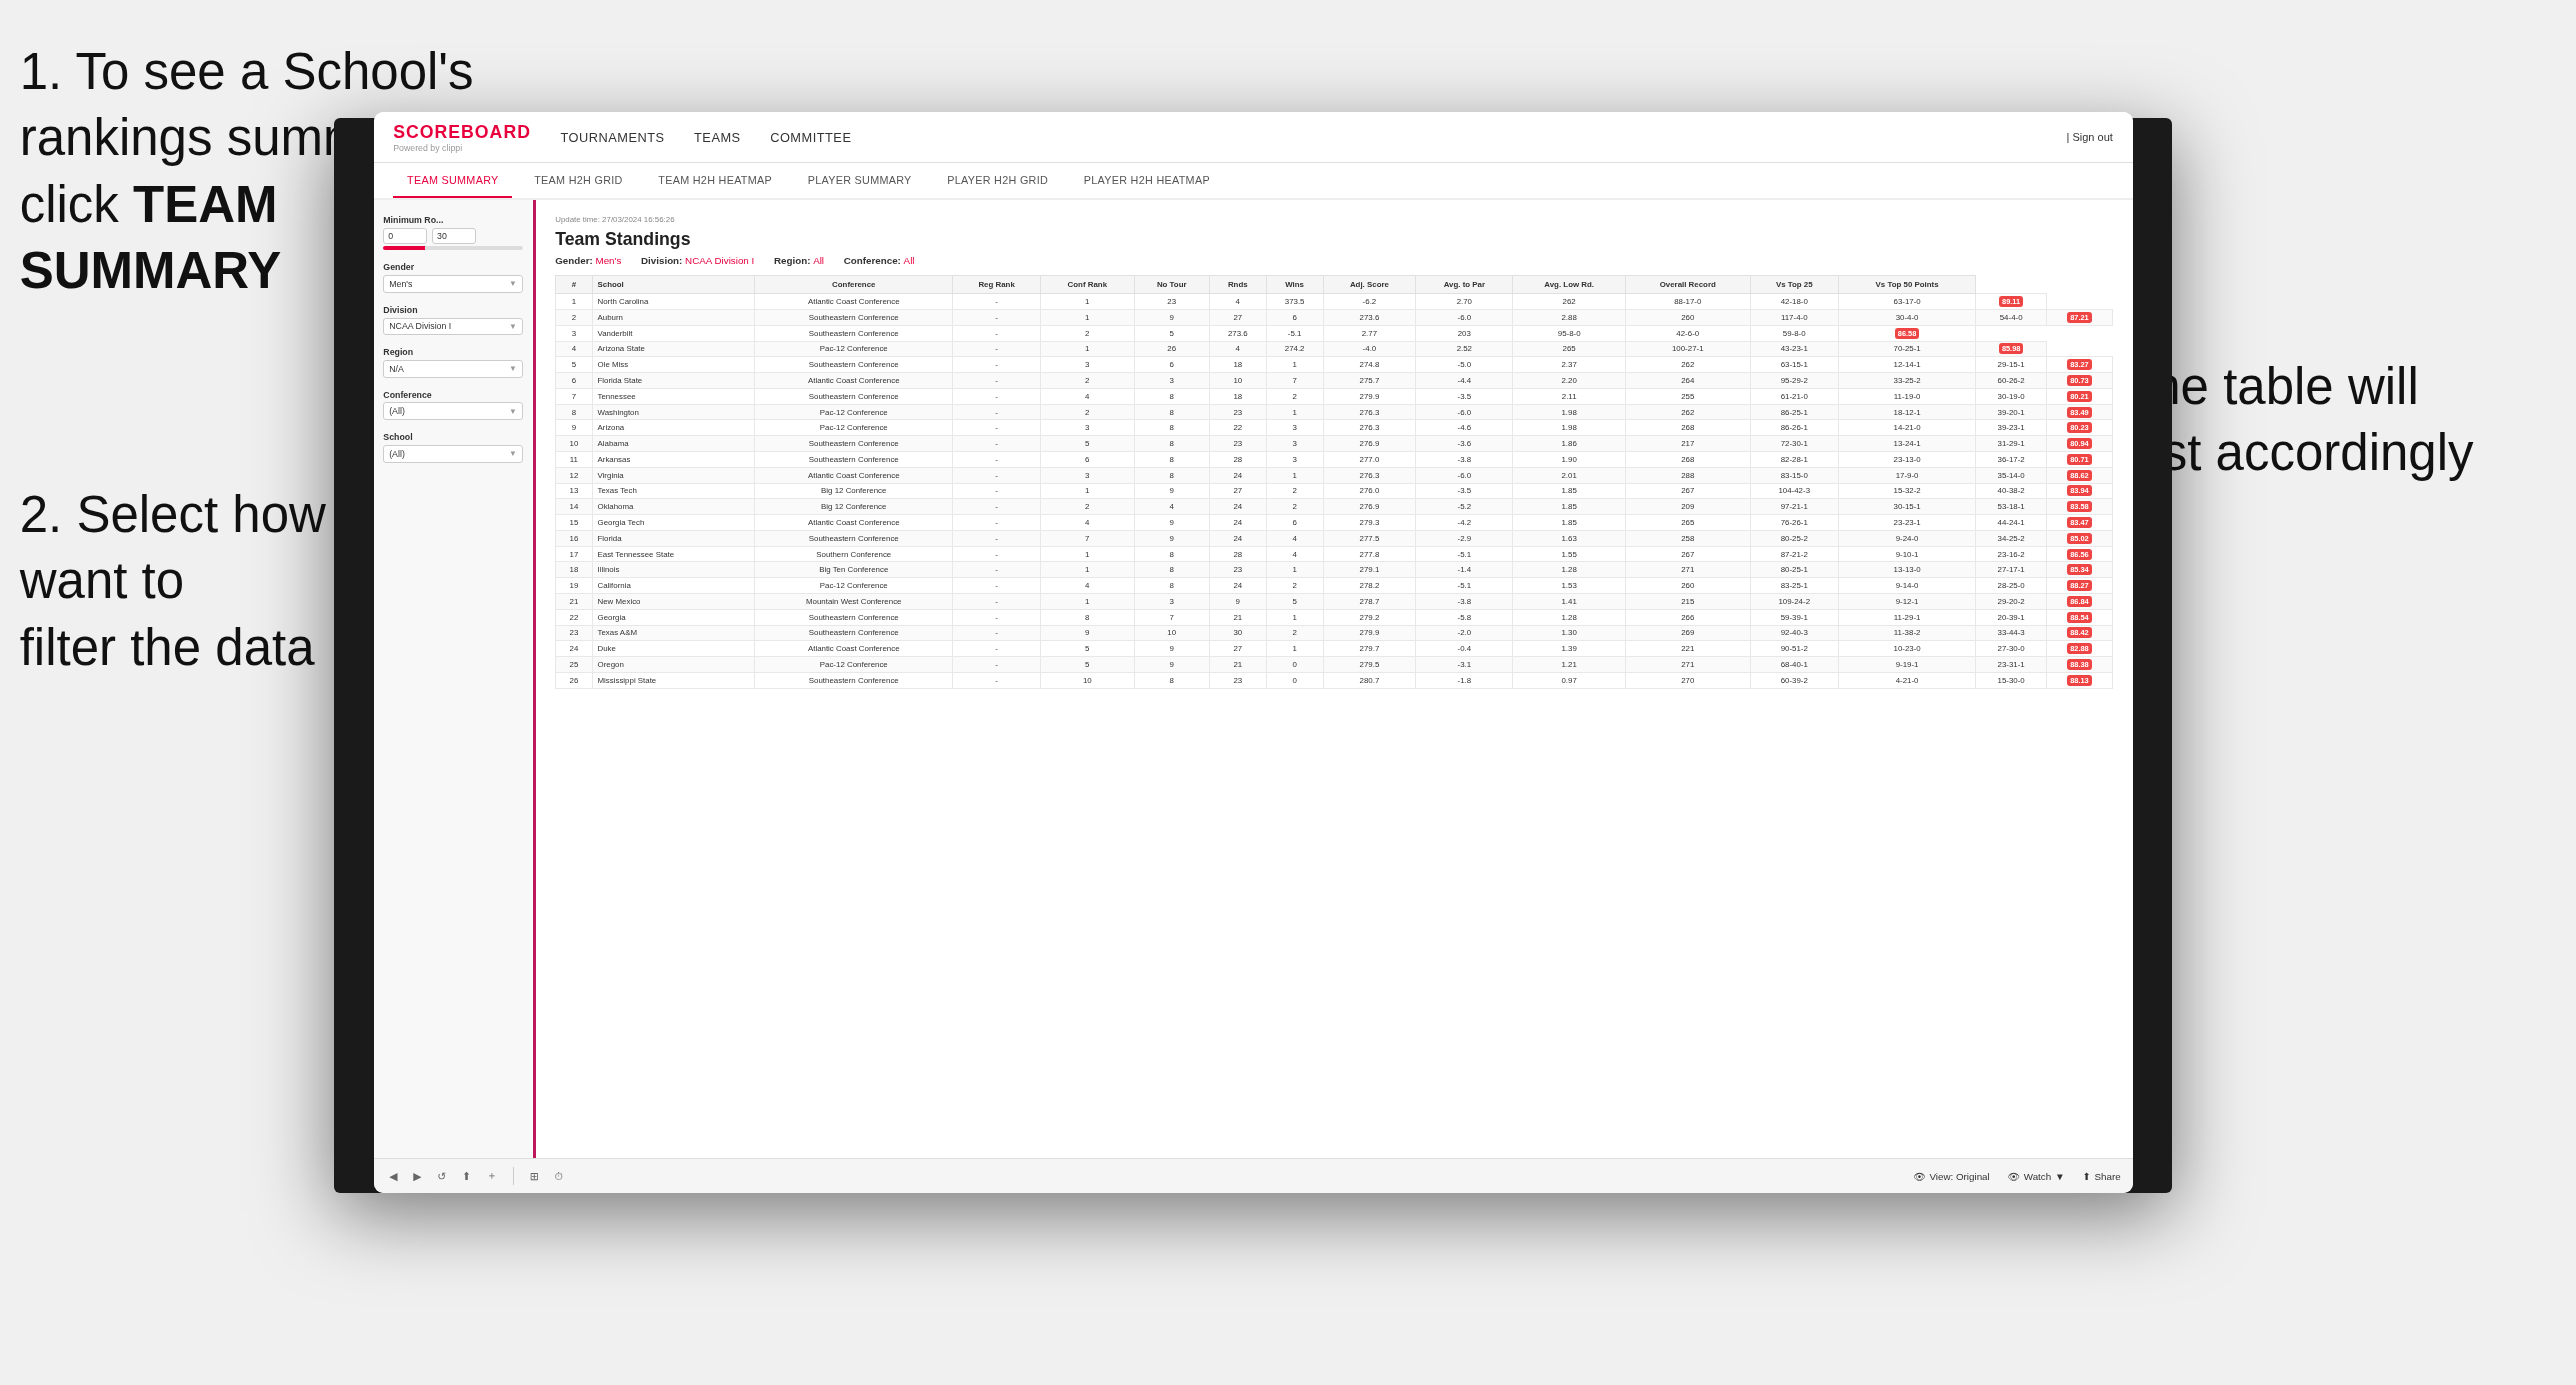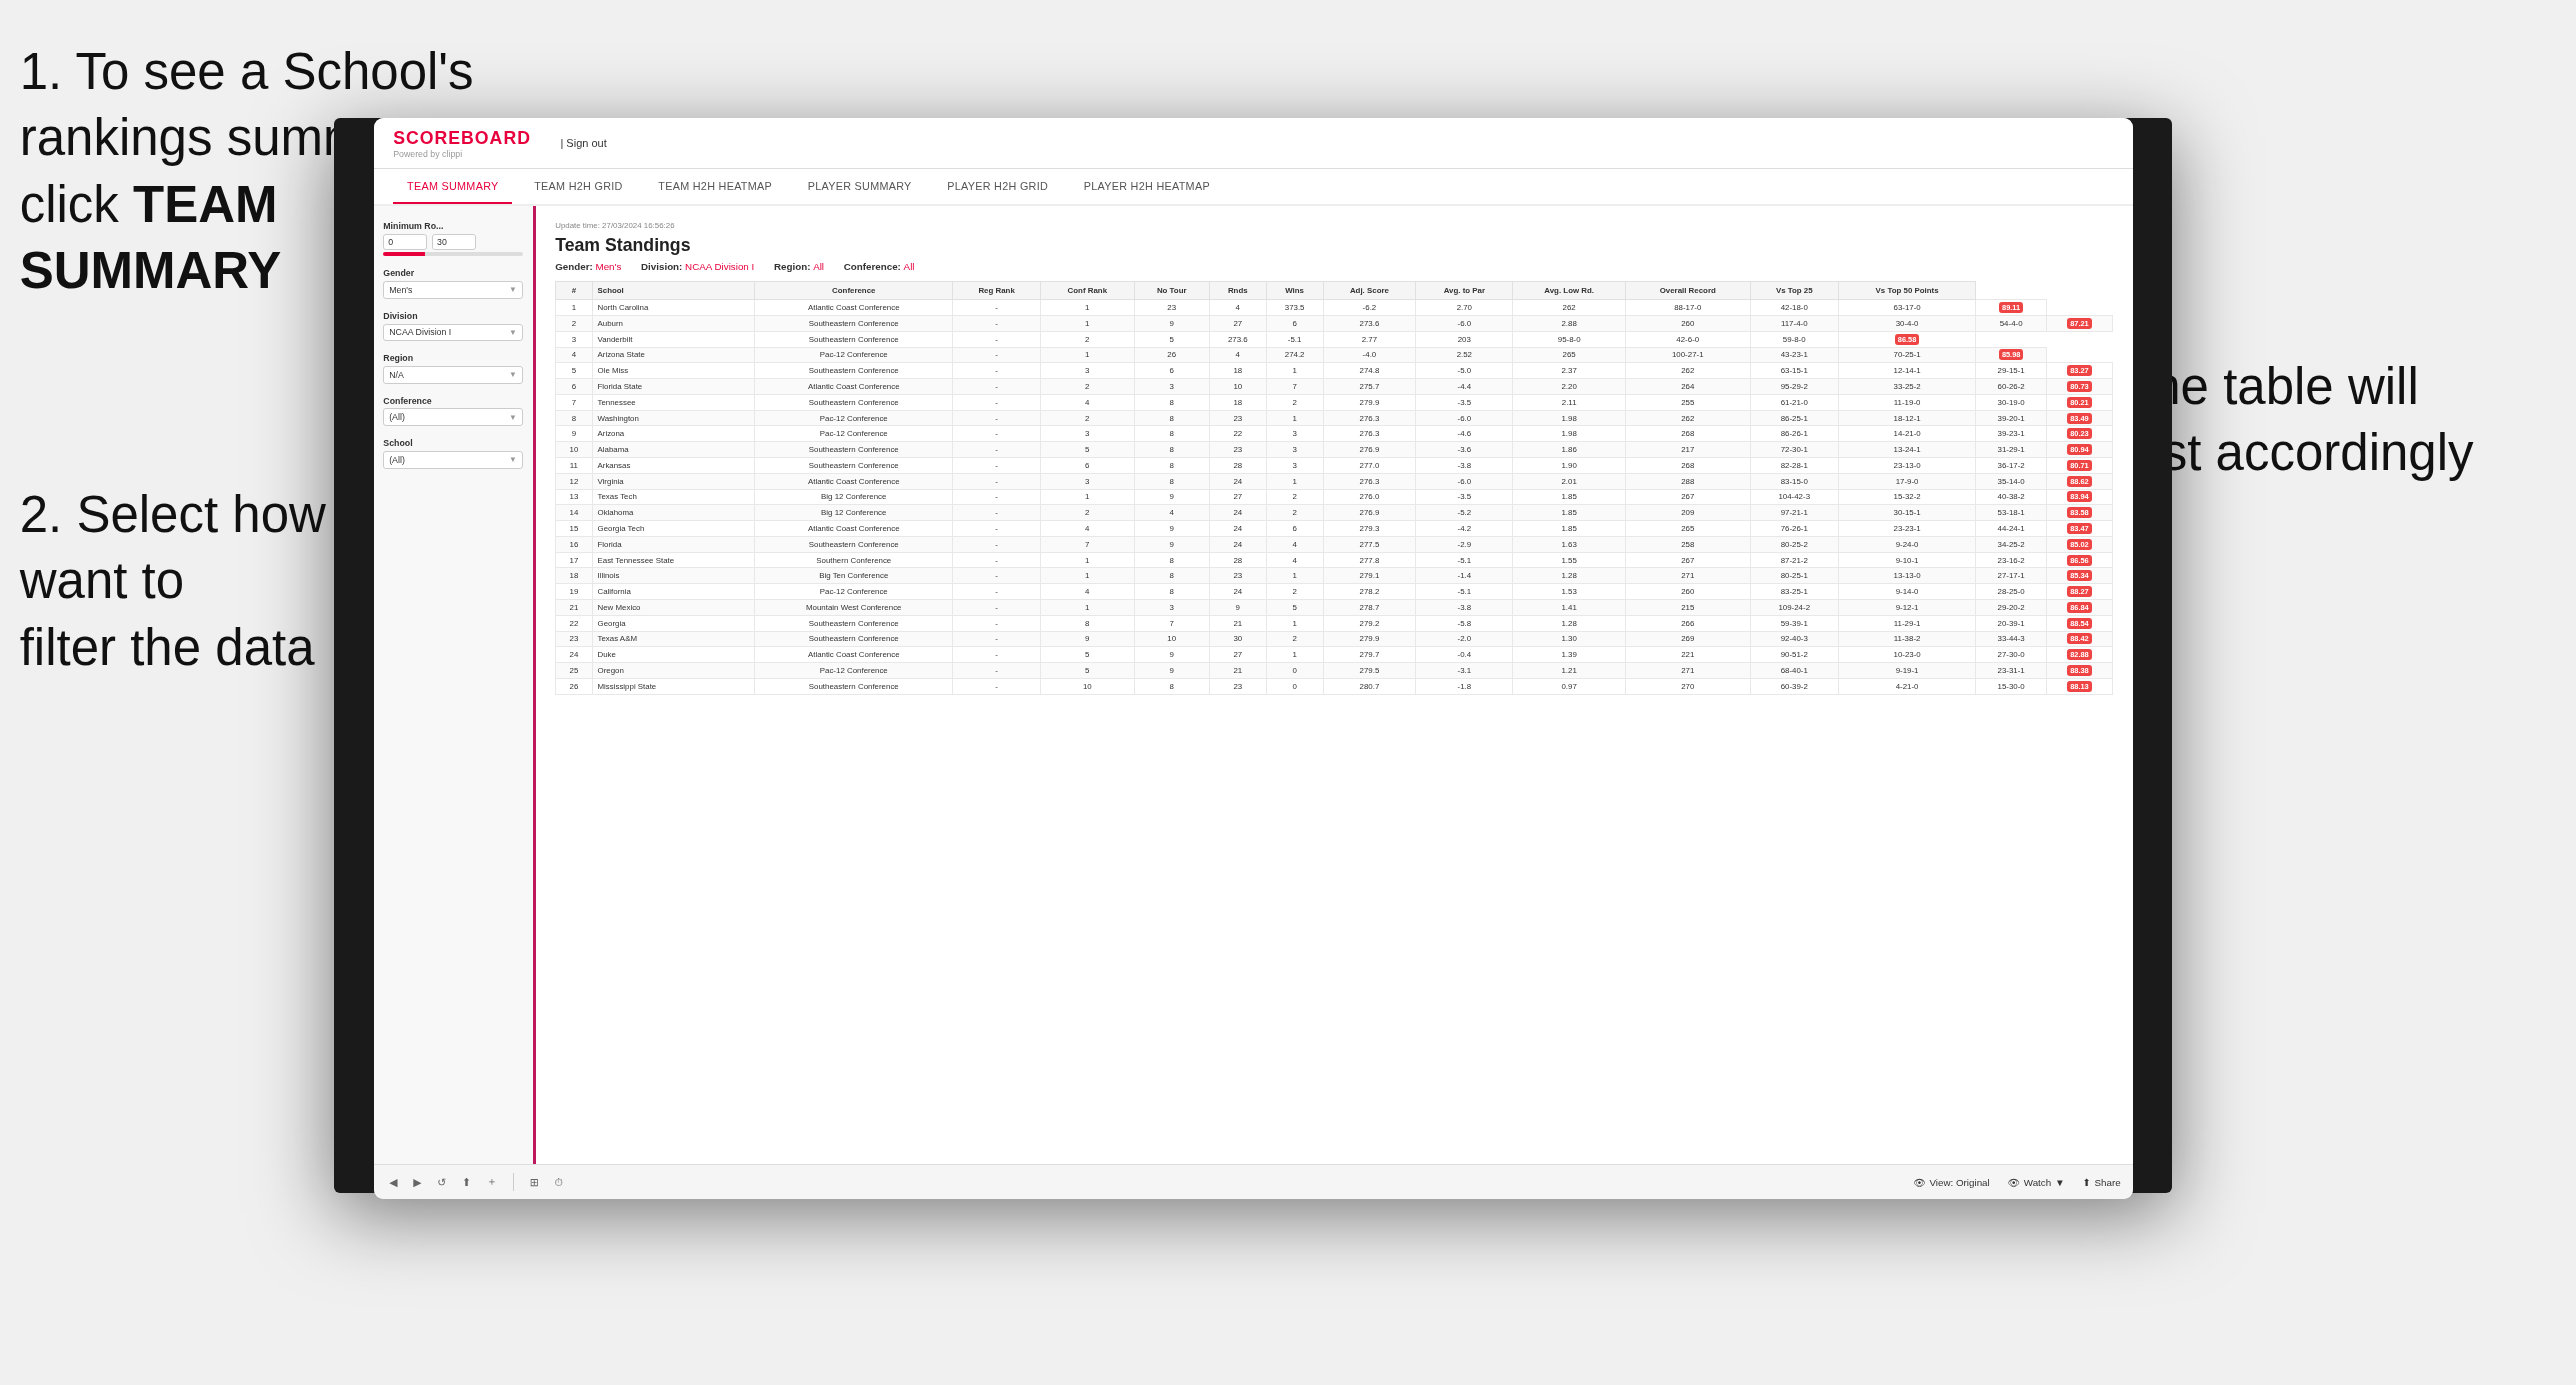--- a/index.html
+++ b/index.html
@@ -35,21 +35,21 @@
     .tablet {
       position: absolute;
       top: 118px;
       left: 334px;
       width: 1838px;
       height: 1075px;
       background: #1a1a1a;
       border-radius: 6px;
       box-shadow: 0 19.7px 79px rgba(0,0,0,0.5);
       display: flex;
-      align-items: flex-start;
+      align-items: flex-end;
       justify-content: center;
     }
 
     .tablet-screen {
       width: 1759px;
       height: 1081px;
       background: #fff;
       border-radius: 9.8px;
       overflow: hidden;
       display: flex;
@@ -393,20 +393,25 @@
   <path d="M 10,60 Q 80,60 210,60" stroke="#e8003d" stroke-width="3" fill="none" marker-end="url(#arr3)"></path>
 </svg>
 
 <div class="tablet">
   <div class="tablet-screen">
 
     <div class="top-nav">
       <div class="logo-area">
         <span class="logo-scoreboard">SCOREBOARD</span>
         <span class="logo-powered">Powered by clippi</span>
+      </div>
+      <div class="nav-items">
+        <span class="nav-item">TOURNAMENTS</span>
+        <span class="nav-item">TEAMS</span>
+        <span class="nav-item">COMMITTEE</span>
       </div>
       <span class="sign-out">| Sign out</span>
     </div>
 
     <div class="sub-nav">
       <span class="sub-nav-item active">TEAM SUMMARY</span>
       <span class="sub-nav-item">TEAM H2H GRID</span>
       <span class="sub-nav-item">TEAM H2H HEATMAP</span>
       <span class="sub-nav-item">PLAYER SUMMARY</span>
       <span class="sub-nav-item">PLAYER H2H GRID</span>

